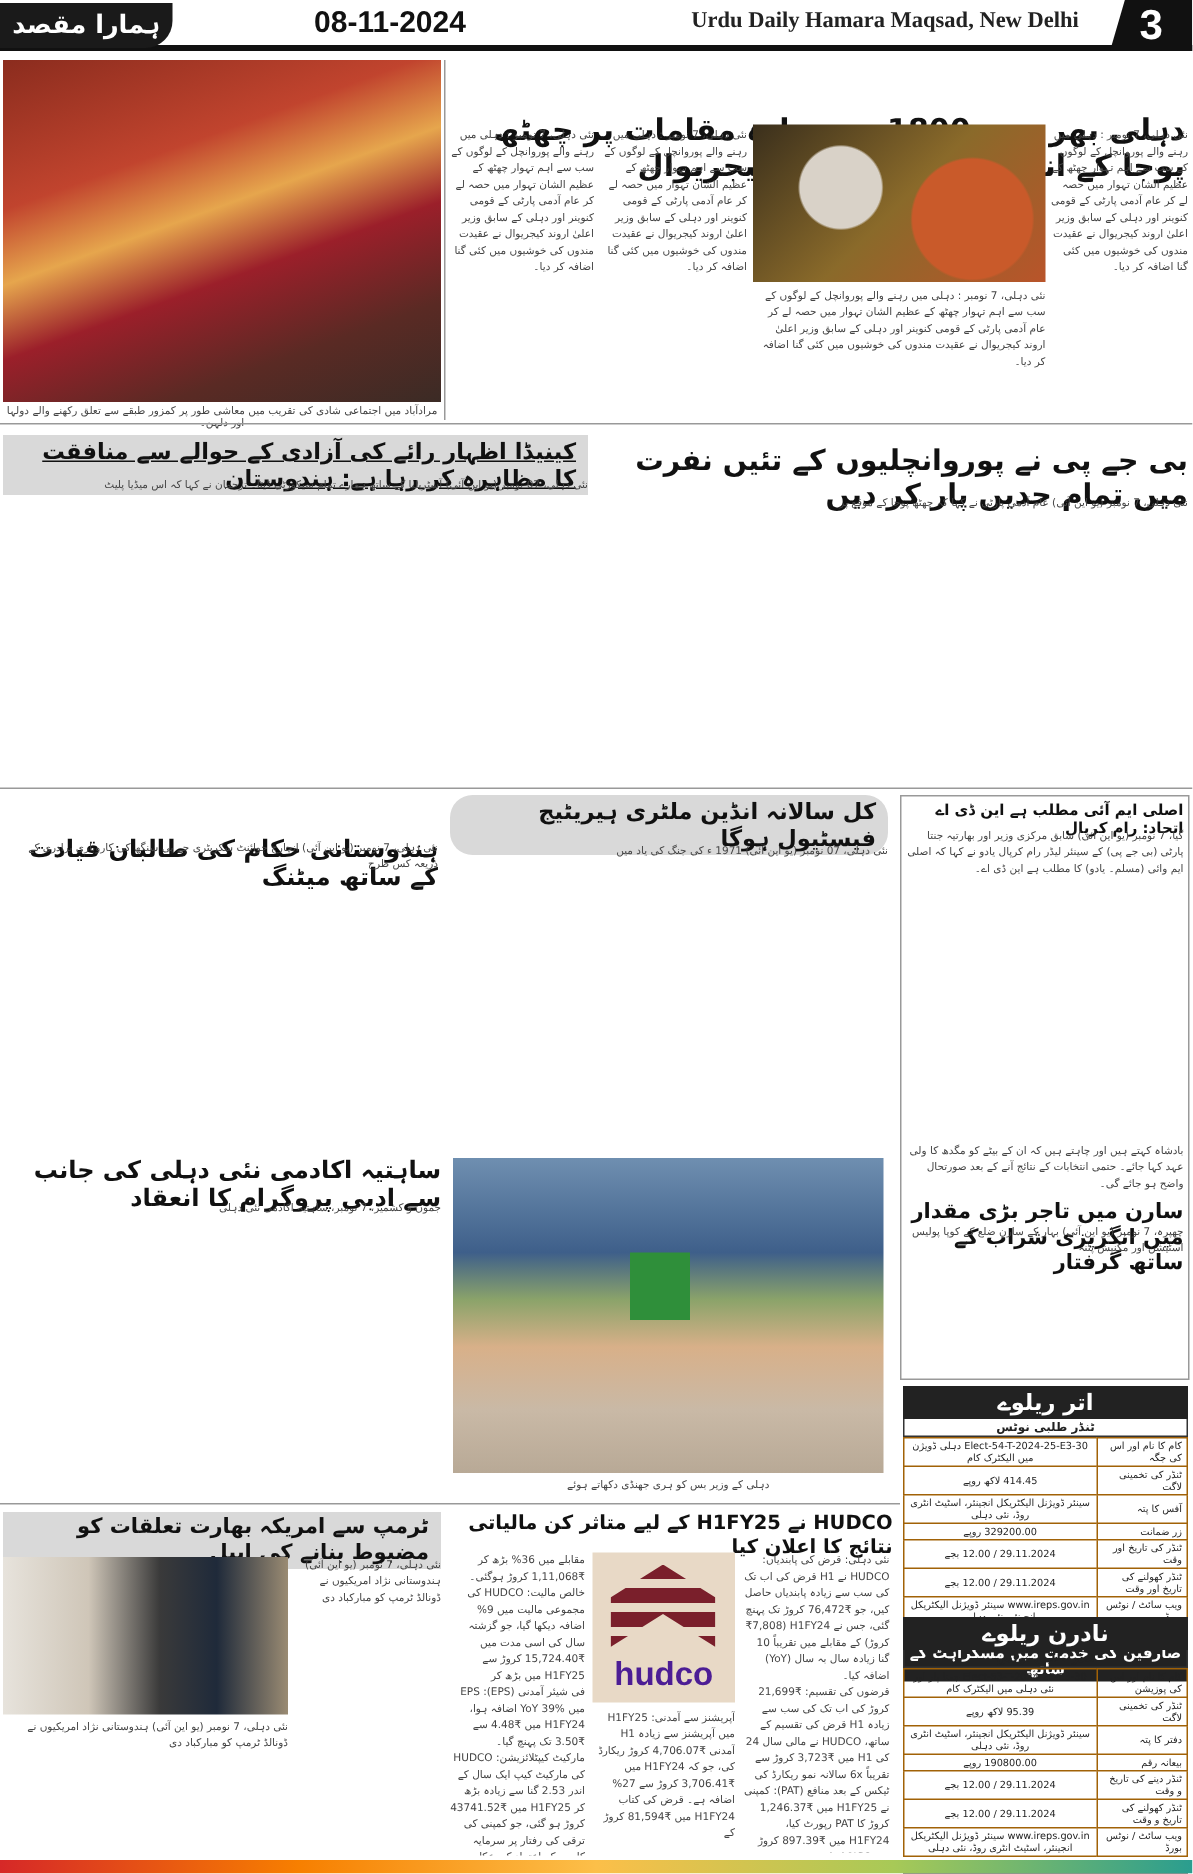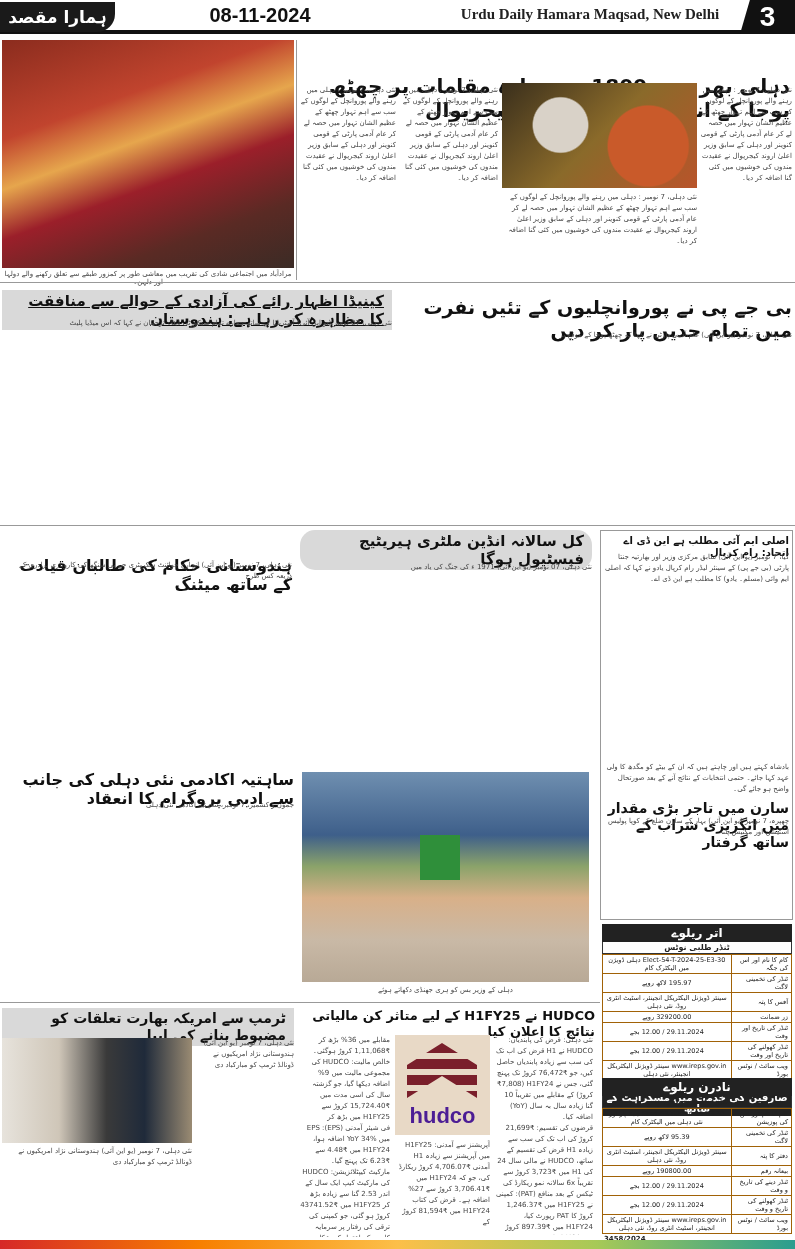--- a/index.html
+++ b/index.html
@@ -14,21 +14,21 @@
   .pageno{left:740px;top:0;width:55px;height:34px;background:#111;color:#fff;font-family:"Liberation Sans",sans-serif;font-weight:bold;font-size:28px;text-align:center;line-height:34px;clip-path:polygon(18% 0,100% 0,100% 100%,0 100%);}
   .hl{direction:rtl;text-align:right;font-weight:bold;color:#111;line-height:1.2;}
   .hlbox{background:#d9d9d9;padding:2px 8px;}
   .txt{direction:rtl;text-align:right;font-size:7px;line-height:11px;color:#444;overflow:hidden;}
   .photo{background:#777;overflow:hidden;}
   .caption{direction:rtl;text-align:center;font-size:7px;color:#444;}
   .rule{background:#999;}
   table.notice{border-collapse:collapse;width:100%;font-size:6.5px;direction:rtl;}
   table.notice td{border:1px solid #a16207;padding:1px 3px;text-align:center;}
   table.notice td.lbl{text-align:right;width:32%;}
-  .nhead{background:#222;color:#fff;text-align:center;font-weight:bold;font-size:12px;padding:2px;direction:rtl;}
+  .nhead{background:#222;color:#fff;text-align:center;font-weight:bold;font-size:15px;padding:2px;direction:rtl;}
   .nsub{text-align:center;font-weight:bold;font-size:8px;border:1px solid #333;border-top:none;padding:1px;direction:rtl;}
   .footer-grad{left:0;top:1240px;width:795px;height:9px;background:linear-gradient(90deg,#d62828,#f77f00,#fcbf49,#a7c957,#2a9d8f);}
 </style>
 </head>
 <body>
 
 <div class="abs mast"></div>
 <div class="abs mast-bar"></div>
 <div class="abs logo-box">ہمارا مقصد</div>
 <div class="abs date">08-11-2024</div>
@@ -75,21 +75,21 @@
   <div class="nhead">اتر ریلوے</div>
   <div class="nsub">ٹنڈر طلبی نوٹس</div>
   <table class="notice">
     <tbody>
         <tr>
           <td class="lbl">کام کا نام اور اس کی جگہ</td>
           <td>30-Elect-54-T-2024-25-E3 دہلی ڈویژن میں الیکٹرک کام</td>
         </tr>
     <tr>
           <td class="lbl">ٹنڈر کی تخمینی لاگت</td>
-          <td>195.97 لاکھ روپے</td>
+          <td>414.45 لاکھ روپے</td>
         </tr>
     <tr>
           <td class="lbl">آفس کا پتہ</td>
           <td>سینئر ڈویژنل الیکٹریکل انجینئر، اسٹیٹ انٹری روڈ، نئی دہلی</td>
         </tr>
     <tr>
           <td class="lbl">زر ضمانت</td>
           <td>329200.00 روپے</td>
         </tr>
     <tr>
@@ -153,21 +153,21 @@
 <div class="abs" style="left:395px;top:1035px;width:95px;height:100px;background:#e8d9c6;">
   <div style="position:absolute;left:12px;top:8px;width:70px;height:55px;background:repeating-linear-gradient(180deg,#7a1f2b 0 10px,transparent 10px 16px);clip-path:polygon(50% 0,100% 40%,100% 100%,50% 60%,0 100%,0 40%);"></div>
   <div style="position:absolute;left:0;top:68px;width:95px;text-align:center;font-weight:bold;font-size:22px;color:#4c1d95;font-family:'Liberation Sans',sans-serif;">hudco</div>
 </div>
 <div class="abs txt" style="left:495px;top:1035px;width:98px;height:88px;">نئی دہلی: قرض کی پابندیاں: HUDCO نے H1 قرض کی اب تک کی سب سے زیادہ پابندیاں حاصل کیں، جو ₹76,472 کروڑ تک پہنچ گئی، جس نے H1FY24 (₹7,808 کروڑ) کے مقابلے میں تقریباً 10 گنا زیادہ سال بہ سال (YoY) اضافہ کیا۔</div>
 <div class="abs txt" style="left:495px;top:1123px;width:98px;height:66px;">قرضوں کی تقسیم: ₹21,699 کروڑ کی اب تک کی سب سے زیادہ H1 قرض کی تقسیم کے ساتھ، HUDCO نے مالی سال 24 کی H1 میں ₹3,723 کروڑ سے تقریباً 6x سالانہ نمو ریکارڈ کی ہے۔</div>
 <div class="abs txt" style="left:495px;top:1189px;width:98px;height:46px;">ٹیکس کے بعد منافع (PAT): کمپنی نے H1FY25 میں ₹1,246.37 کروڑ کا PAT رپورٹ کیا، H1FY24 میں ₹897.39 کروڑ سے 39% اضافہ۔</div>
 <div class="abs txt" style="left:395px;top:1140px;width:95px;height:95px;">آپریشنز سے آمدنی: H1FY25 میں آپریشنز سے زیادہ H1 آمدنی ₹4,706.07 کروڑ ریکارڈ کی، جو کہ H1FY24 میں ₹3,706.41 کروڑ سے 27% اضافہ ہے۔ قرض کی کتاب H1FY24 میں ₹81,594 کروڑ کے</div>
 <div class="abs txt" style="left:300px;top:1035px;width:90px;height:22px;">مقابلے میں 36% بڑھ کر ₹1,11,068 کروڑ ہوگئی۔</div>
 <div class="abs txt" style="left:300px;top:1057px;width:90px;height:66px;">خالص مالیت: HUDCO کی مجموعی مالیت میں 9% اضافہ دیکھا گیا، جو گزشتہ سال کی اسی مدت میں ₹15,724.40 کروڑ سے H1FY25 میں بڑھ کر ₹17,124.35 کروڑ ہوگئی۔</div>
-<div class="abs txt" style="left:300px;top:1123px;width:90px;height:44px;">فی شیئر آمدنی (EPS): EPS میں YoY 34% اضافہ ہوا، H1FY24 میں ₹4.48 سے ₹6.23 تک پہنچ گیا۔</div>
+<div class="abs txt" style="left:300px;top:1123px;width:90px;height:44px;">فی شیئر آمدنی (EPS): EPS میں YoY 39% اضافہ ہوا، H1FY24 میں ₹4.48 سے ₹3.50 تک پہنچ گیا۔</div>
 <div class="abs txt" style="left:300px;top:1167px;width:90px;height:70px;">مارکیٹ کیپٹلائزیشن: HUDCO کی مارکیٹ کیپ ایک سال کے اندر 2.53 گنا سے زیادہ بڑھ کر H1FY25 میں ₹43741.52 کروڑ ہو گئی، جو کمپنی کی ترقی کی رفتار پر سرمایہ کاروں کے اعتماد کی عکاسی کرتی ہے۔</div>
 
 <div class="abs hl hlbox" style="left:2px;top:1008px;width:292px;font-size:14px;">ٹرمپ سے امریکہ بھارت تعلقات کو مضبوط بنانے کی اپیل</div>
 <div class="abs photo" style="left:2px;top:1038px;width:190px;height:105px;background:linear-gradient(90deg,#e7e3dc 0%,#cfc6b8 30%,#3a3a3a 55%,#1f2a3a 75%,#9a8b73 100%);"></div>
 <div class="abs txt" style="left:196px;top:1038px;width:98px;height:198px;">نئی دہلی، 7 نومبر (یو این آئی) ہندوستانی نژاد امریکیوں نے ڈونالڈ ٹرمپ کو مبارکباد دی</div>
 <div class="abs txt" style="left:2px;top:1146px;width:190px;height:90px;">نئی دہلی، 7 نومبر (یو این آئی) ہندوستانی نژاد امریکیوں نے ڈونالڈ ٹرمپ کو مبارکباد دی</div>
 
 <div class="abs rule" style="left:296px;top:40px;width:1px;height:240px;"></div>
 <div class="abs rule" style="left:0;top:282px;width:795px;height:1px;"></div>
 <div class="abs rule" style="left:0;top:525px;width:795px;height:1px;"></div>

